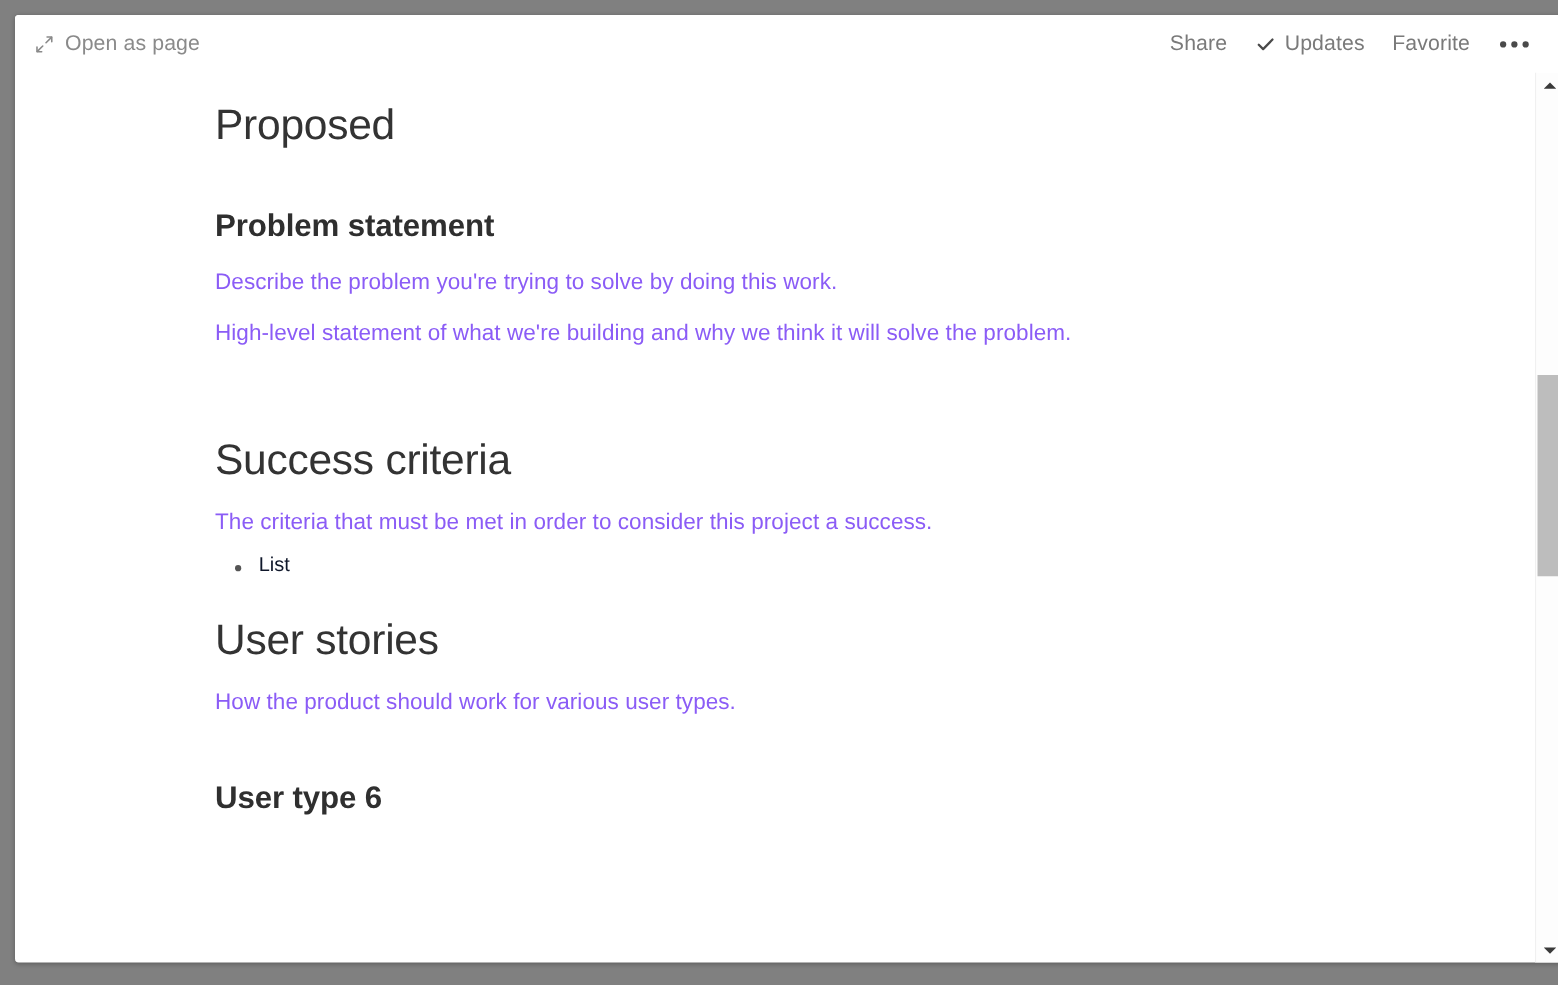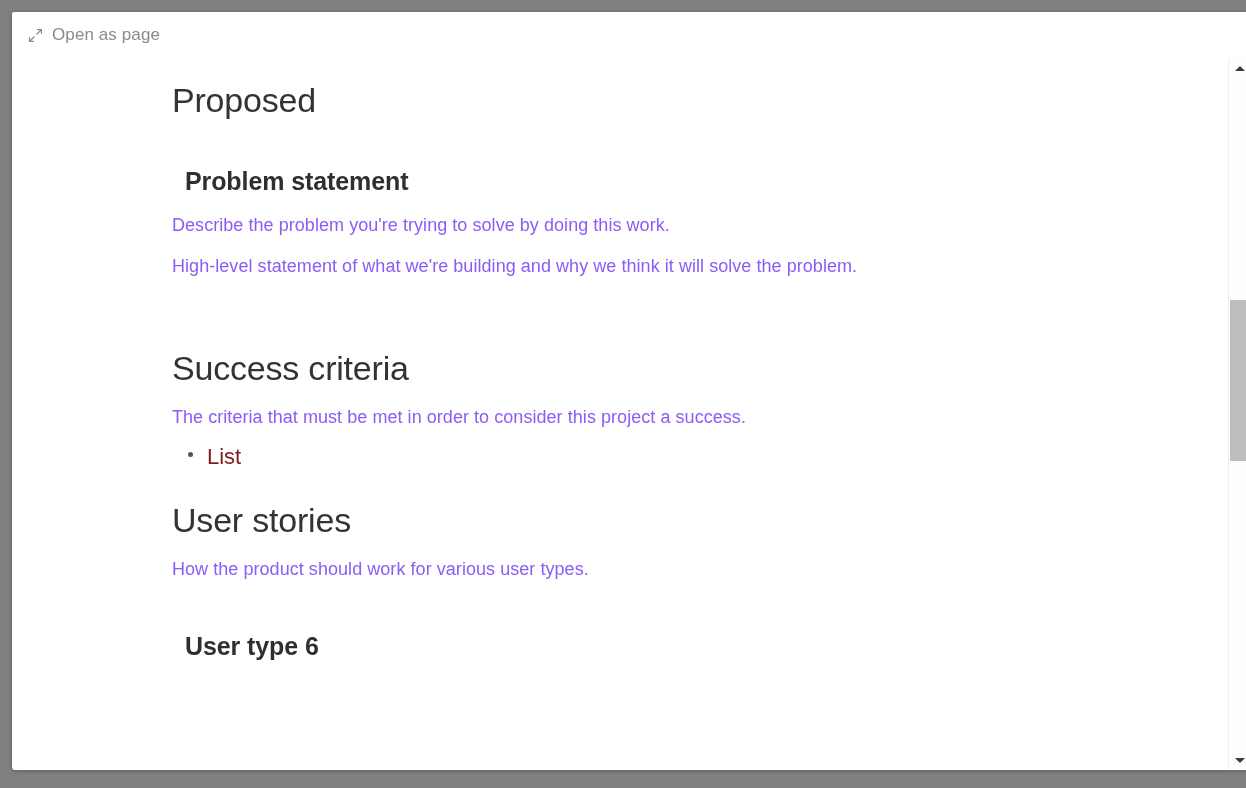--- a/index.html
+++ b/index.html
@@ -149,21 +149,21 @@
     letter-spacing: -0.2px;
     margin: 0;
   }
 
   .h2 {
     font-size: 25px;
     font-weight: 700;
     color: #2f2f2f;
     line-height: 1.2;
     letter-spacing: -0.1px;
-    margin: 13px;
+    margin: 0;
   }
 
   .ph {
     font-size: 18px;
     font-weight: 400;
     color: #8b5cf6;
     line-height: 1.35;
     letter-spacing: 0.05px;
     margin: 0;
   }
@@ -178,22 +178,22 @@
   .blk-h2-wide    { margin-top: 50px; }
 
   .bullet-list {
     list-style: none;
     margin: 13px 0 0 0;
     padding: 0;
   }
   .bullet-list li {
     position: relative;
     padding-left: 35px;
-    font-size: 22px;
-    color: #7f1d1d;
+    font-size: 16px;
+    color: #0f172a;
     line-height: 1.35;
   }
   .bullet-list li::before {
     content: "";
     position: absolute;
     left: 16px;
     top: 10px;
     width: 5px;
     height: 5px;
     border-radius: 50%;
@@ -265,20 +265,48 @@
         <svg class="icon-expand" viewBox="0 0 16 16" fill="none" stroke="#8a8a8a" stroke-width="1.35" stroke-linecap="round" stroke-linejoin="round">
           <path d="M9.4 6.6 L14 2"></path>
           <path d="M10.3 1.7 H14.3 V5.7"></path>
           <path d="M6.6 9.4 L2 14"></path>
           <path d="M5.7 14.3 H1.7 V10.3"></path>
         </svg>
       </span>
       <span class="open-label">Open as page</span>
     </div>
 
+    <div class="cmd-right">
+
+      <div class="cmd-item">
+        <span class="cmd-label">Share</span>
+      </div>
+
+      <div class="cmd-item">
+        <span class="icon-wrap">
+          <svg class="icon-check" viewBox="0 0 18 18" fill="none" stroke="#4a4a4a" stroke-width="1.9" stroke-linecap="round" stroke-linejoin="round">
+            <path d="M3.2 9.3 L6.9 13 L14.8 4.9"></path>
+          </svg>
+        </span>
+        <span class="cmd-label">Updates</span>
+      </div>
+
+      <div class="cmd-item">
+        <span class="cmd-label">Favorite</span>
+      </div>
+
+      <div class="cmd-item">
+        <span class="icon-ellipsis">
+          <i></i>
+            <i></i>
+            <i></i>
+        </span>
+      </div>
+
+    </div>
   </div>
 
   <div class="body-area">
 
     <div class="doc">
       <div class="doc-inner">
 
         <h1 class="h1 blk-h1-top">Proposed</h1>
 
         <h2 class="h2 blk-h2">Problem statement</h2>

